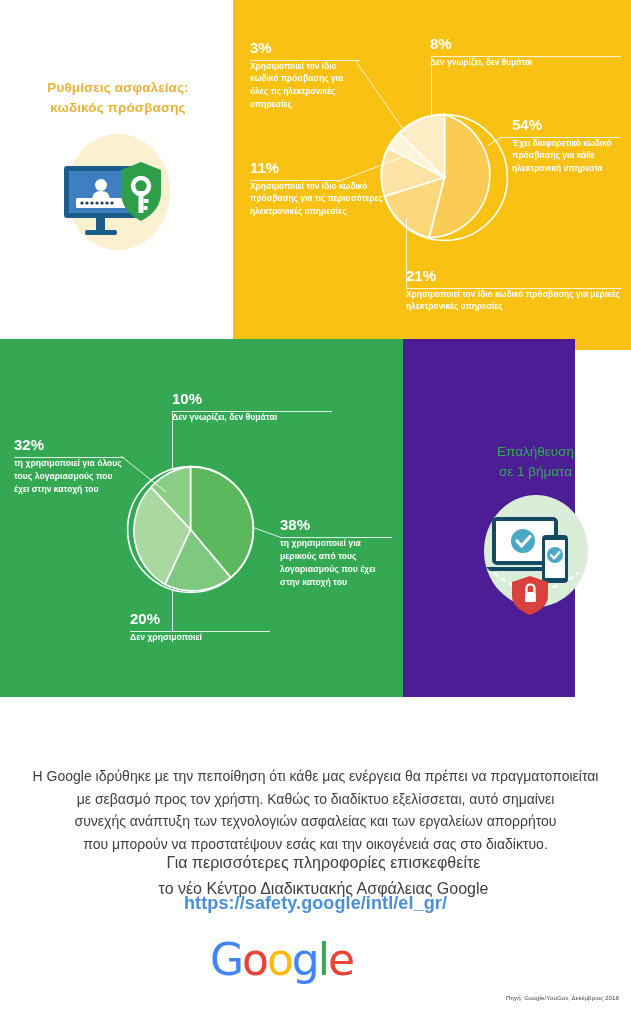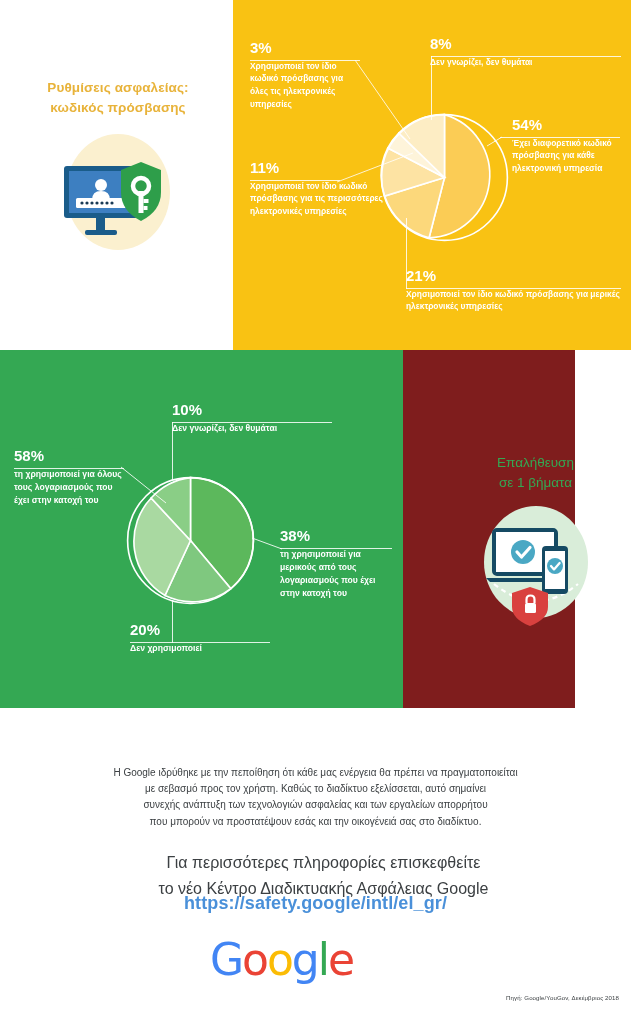--- a/index.html
+++ b/index.html
@@ -37,21 +37,21 @@
 
   .l3{left:250px;top:40px;width:110px;}
   .l11{left:250px;top:160px;width:150px;}
   .l8{left:430px;top:36px;width:180px;}
   .l54{left:512px;top:117px;width:112px;}
   .l21{left:406px;top:268px;width:215px;}
 
   .rule{position:absolute;background:rgba(255,255,255,.85);}
 
   
-  .sec2{position:absolute;left:0;top:350px;width:575px;height:358px;background:#7f1d1d;}
+  .sec2{position:absolute;left:0;top:339px;width:575px;height:358px;background:#4c1d95;}
   .sec2-green{position:absolute;left:0;top:0;width:403px;height:358px;background:#34a853;}
 
   .pie2{position:absolute;left:125px;top:125px;width:131px;height:131px;}
 
   .g-lbl{position:absolute;color:#ffffff;}
   .g-lbl .pct{font-size:15px;font-weight:bold;line-height:1.1;margin-bottom:3px;display:block;}
   .g-lbl .desc{font-size:8.6px;font-weight:bold;line-height:1.55;display:block;}
 
   .g10{left:172px;top:52px;width:170px;}
   .g32{left:14px;top:98px;width:110px;}
@@ -65,21 +65,21 @@
   }
   .sec2-iconwrap{position:absolute;left:468px;top:148px;width:135px;height:135px;}
   .blob-green{position:absolute;left:16px;top:8px;width:104px;height:112px;
     background:#d9edd9;border-radius:50%;}
 
   
   .sec3{position:absolute;left:0;top:710px;width:631px;height:314px;background:#ffffff;}
   .para{
     position:absolute;left:20px;top:55px;width:591px;
     text-align:center;color:#3c4043;
-    font-size:10px;line-height:1.62;
+    font-size:14px;line-height:1.62;
   }
   .para2{
     position:absolute;left:28px;top:140px;width:591px;
     text-align:center;color:#3c4043;
     font-size:16px;line-height:1.62;
   }
   .link{
     position:absolute;left:20px;top:183px;width:591px;
     text-align:center;color:#4a90d9;
     font-size:18px;font-weight:bold;letter-spacing:.1px;
@@ -232,21 +232,21 @@
     </svg>
 
     <div class="rule" style="left:130px;top:292px;width:140px;height:1px;"></div>
     <div class="rule" style="left:172px;top:250px;width:1px;height:43px;"></div>
 
     <div class="g-lbl g10">
       <span class="pct">10%</span>
       <span class="desc">Δεν γνωρίζει, δεν θυμάται</span>
     </div>
     <div class="g-lbl g32">
-      <span class="pct">58%</span>
+      <span class="pct">32%</span>
       <span class="desc">τη χρησιμοποιεί για όλους τους λογαριασμούς που έχει στην κατοχή του</span>
     </div>
     <div class="g-lbl g38">
       <span class="pct">38%</span>
       <span class="desc">τη χρησιμοποιεί για μερικούς από τους λογαριασμούς που έχει στην κατοχή του</span>
     </div>
     <div class="g-lbl g20">
       <span class="pct">20%</span>
       <span class="desc">Δεν χρησιμοποιεί</span>
     </div>

